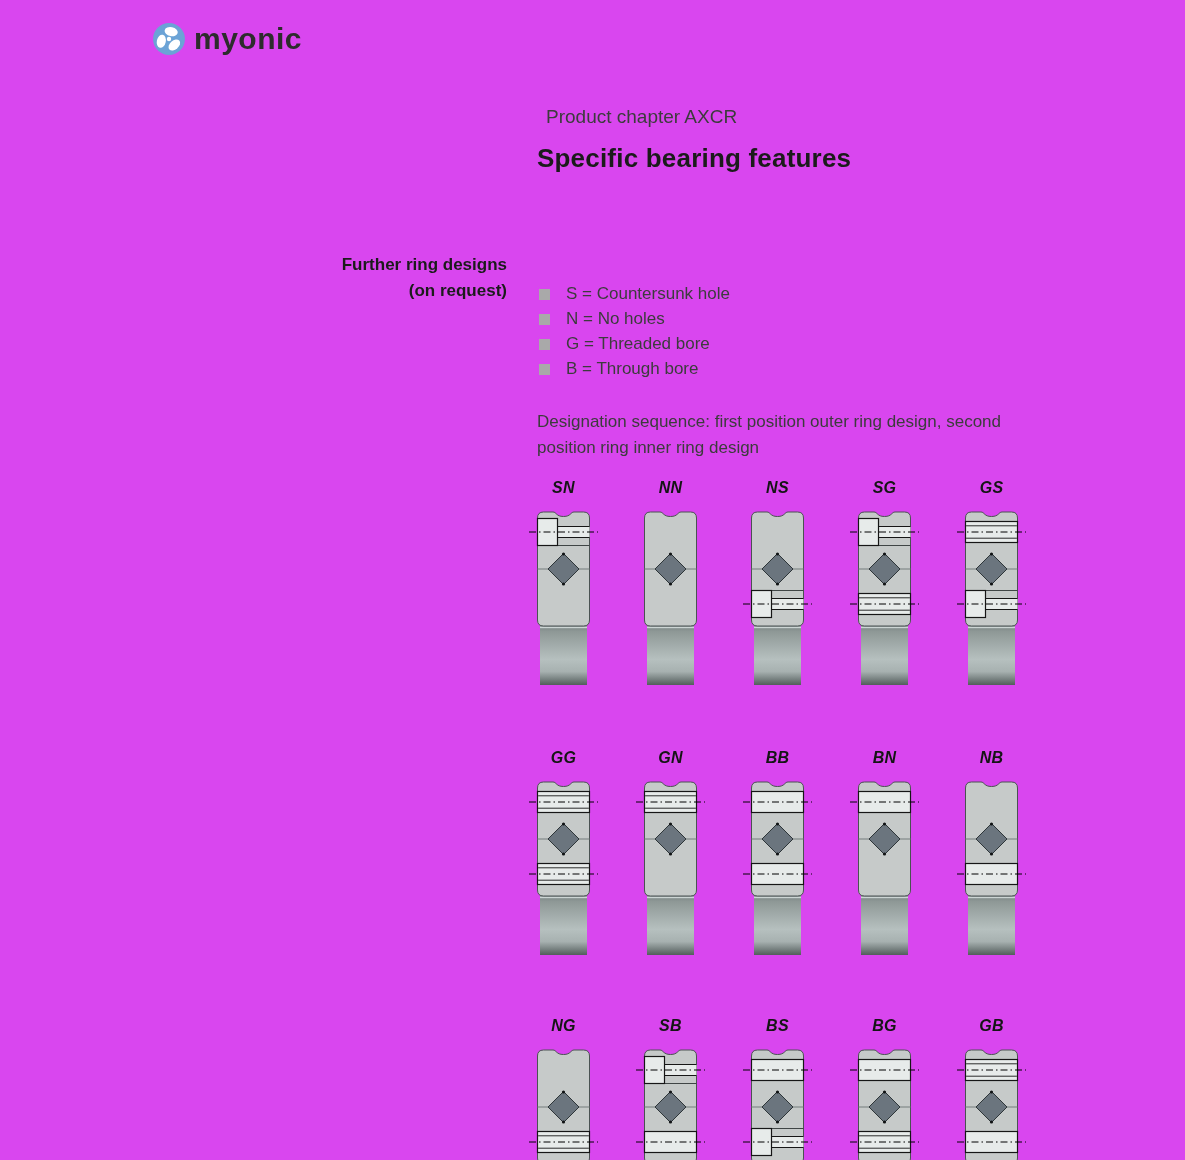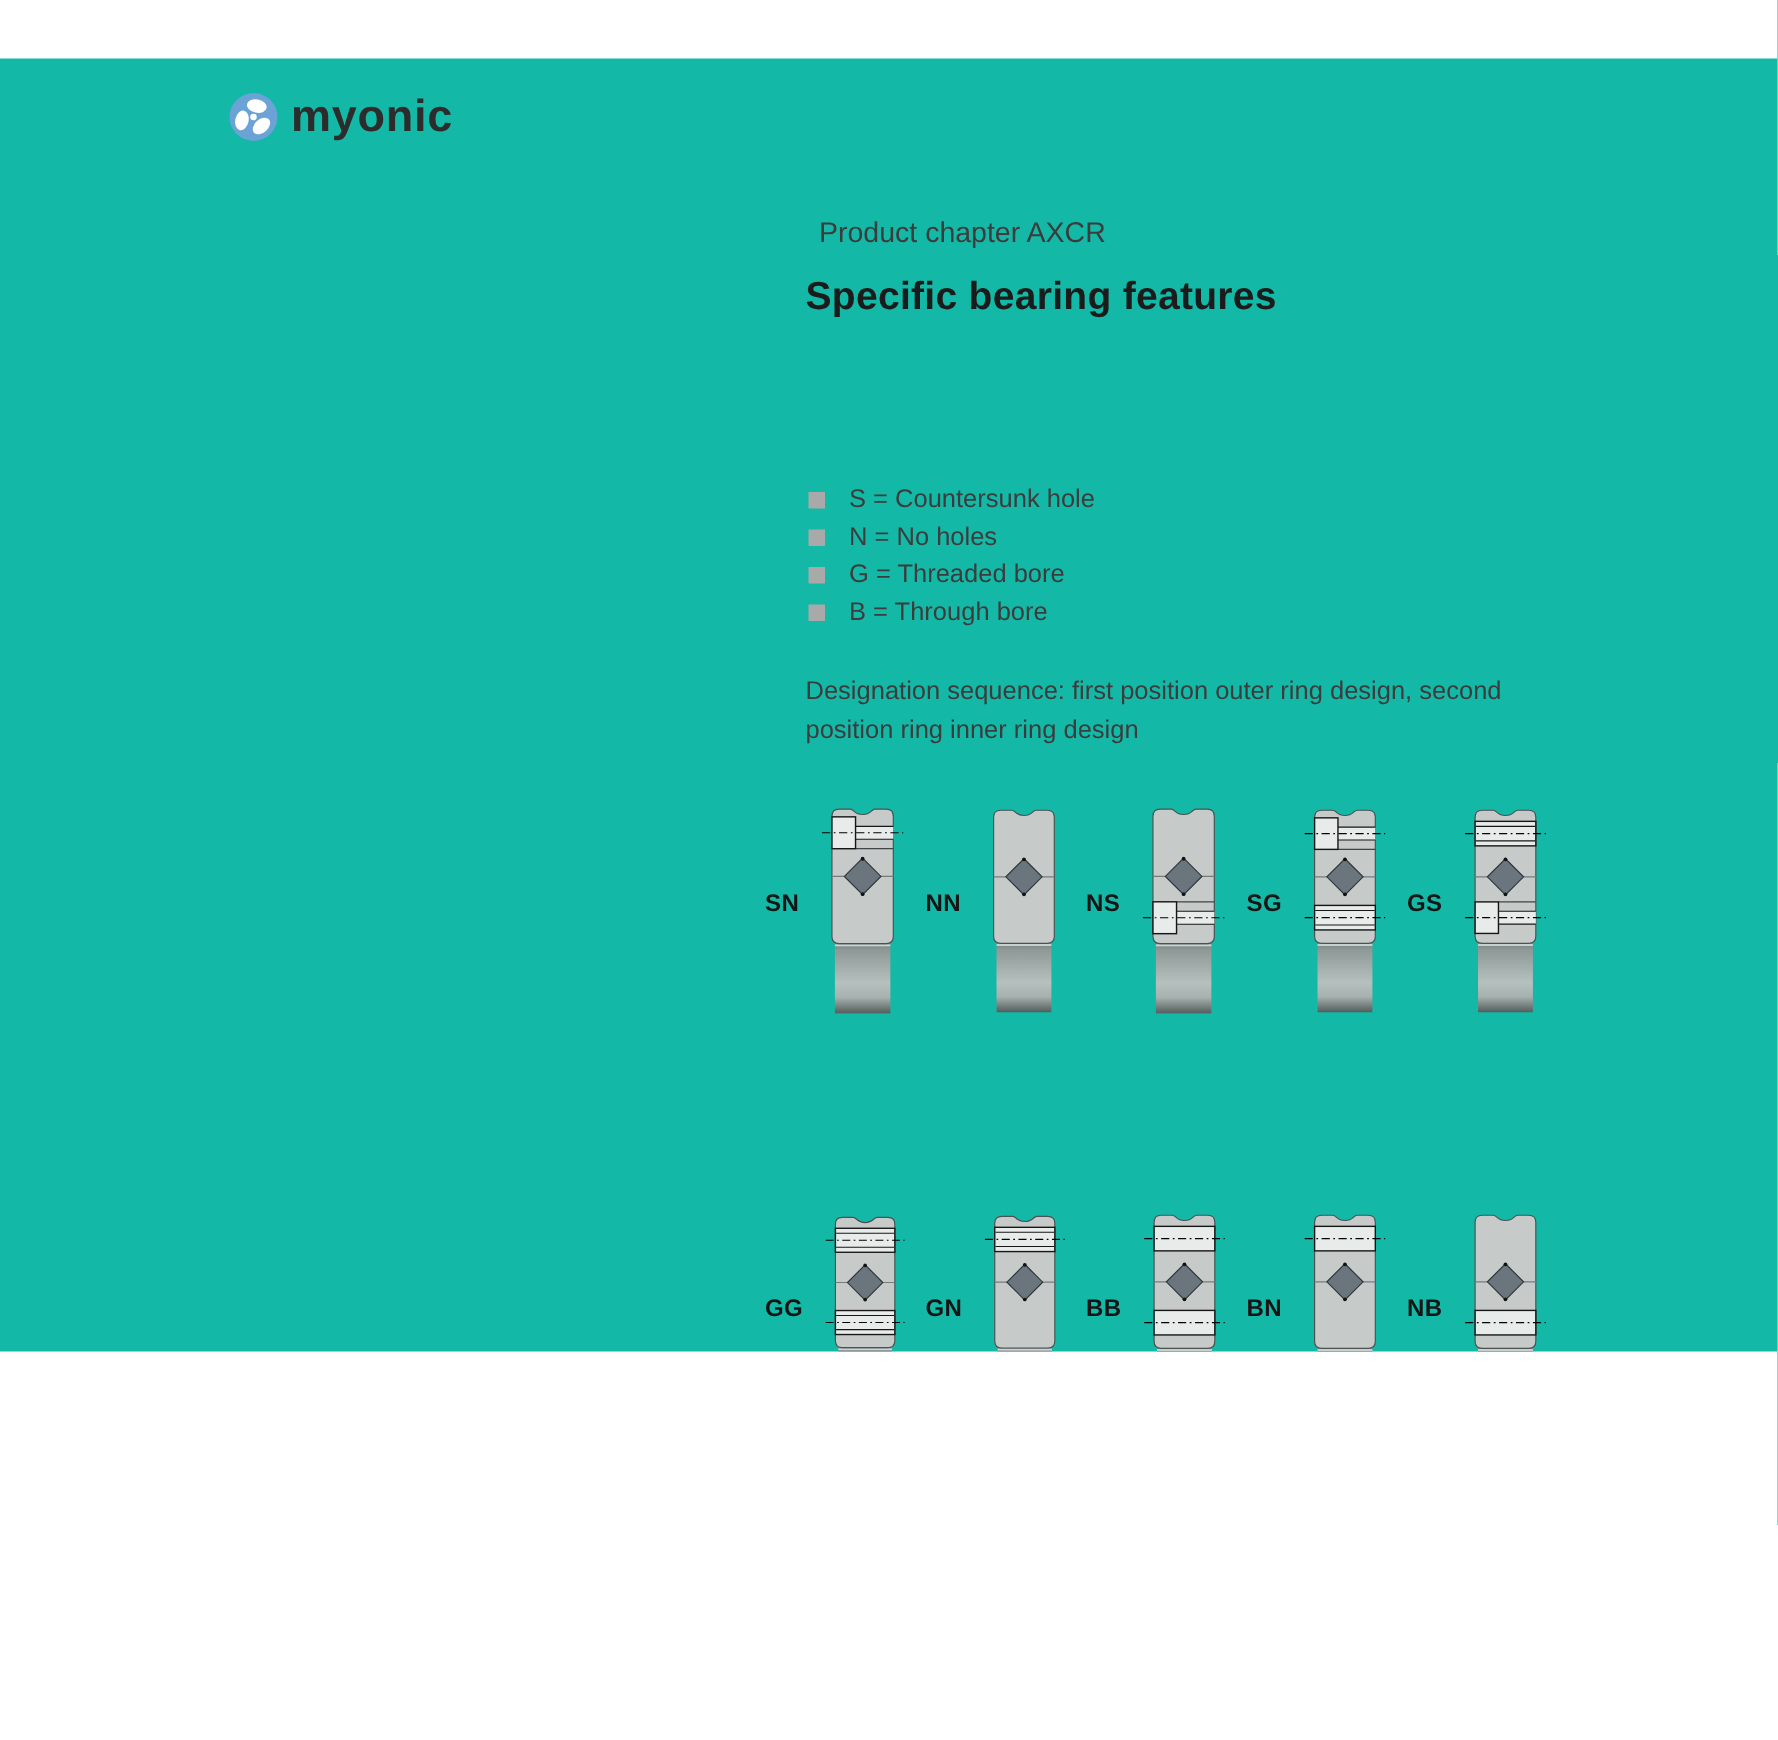--- a/index.html
+++ b/index.html
@@ -1,17 +1,17 @@
 <!DOCTYPE html>
 <html><head>
 <meta charset="utf-8">
 <style>
   html,body{margin:0;padding:0;}
   body{width:1185px;height:1160px;background:#ffffff;font-family:"Liberation Sans",sans-serif;}
-  .page{position:relative;width:1185px;height:862px;background:#14b8a6;overflow:hidden;margin-top:39px;}
+  .page{position:relative;width:1185px;height:1160px;background:#d946ef;overflow:hidden;}
 
   .logo{position:absolute;left:150px;top:20px;display:flex;align-items:center;}
   .logo svg{display:block;}
   .wordmark{margin-left:6px;font-size:30px;font-weight:bold;letter-spacing:.5px;color:#2c2c2c;}
 
   .eyebrow{position:absolute;left:546px;top:106px;font-size:19px;color:#3c3c3c;}
   .page-title{position:absolute;left:537px;top:143px;font-size:26px;font-weight:bold;color:#1b1b1b;letter-spacing:.2px;text-align:right;}
 
   .side-label{position:absolute;left:287px;top:252px;width:220px;text-align:right;
               font-size:17px;font-weight:bold;color:#1b1b1b;line-height:26px;}
@@ -22,21 +22,21 @@
   .legend li{display:flex;align-items:flex-start;height:25px;font-size:17px;color:#3c3c3c;}
   .bullet{width:11px;height:11px;background:#a9a9a9;margin:5px 16px 0 2px;flex:0 0 auto;}
 
   .sequence-note{position:absolute;left:537px;top:409px;width:505px;
                  font-size:17px;color:#3c3c3c;line-height:25.5px;}
 
   .bearing-row{position:absolute;left:510px;width:535px;display:flex;}
   .row-0{top:478px;}
   .row-1{top:748px;}
   .row-2{top:1016px;}
-  .bearing-card{width:107px;display:flex;flex-direction:row;align-items:center;}
+  .bearing-card{width:107px;display:flex;flex-direction:column;align-items:center;font-style:italic;}
   .bearing-label{height:20px;line-height:20px;margin-bottom:10px;font-size:16px;
                  font-weight:bold;color:#151515;letter-spacing:.3px;text-align:center;}
   .bearing-card svg{display:block;}
   .defs-holder{position:absolute;width:0;height:0;overflow:hidden;}
 </style>
 </head>
 <body>
 
 <div class="page">
 
@@ -61,20 +61,24 @@
         <ellipse cx="25.6" cy="26.3" rx="7" ry="4.7" transform="rotate(-42 25.6 26.3)"></ellipse>
         <circle cx="20" cy="20" r="2.3"></circle>
       </g>
     </svg>
     <span class="wordmark">myonic</span>
   </div>
 
   <div class="eyebrow">Product chapter AXCR</div>
   <div class="page-title">Specific bearing features</div>
 
+  <div class="side-label">
+    <div>Further ring designs</div>
+    <div>(on request)</div>
+  </div>
 
   <ul class="legend" id="legend-list">
       <li>
         <span class="bullet"></span>
         <span>S = Countersunk hole</span>
       </li>
       <li>
         <span class="bullet"></span>
         <span>N = No holes</span>
       </li>

